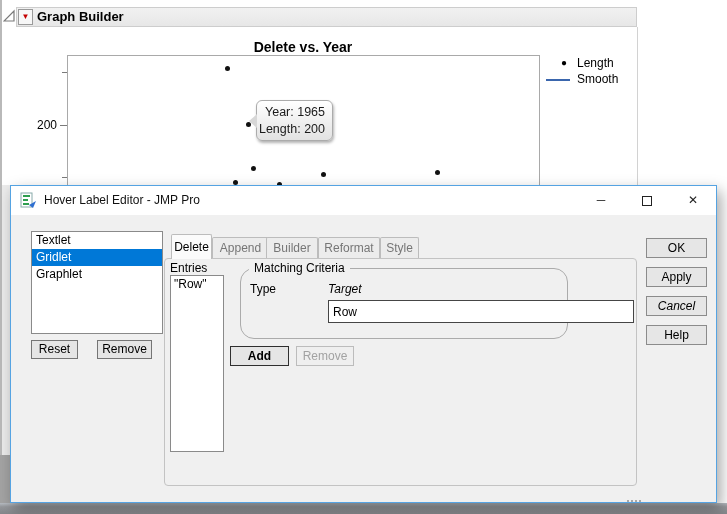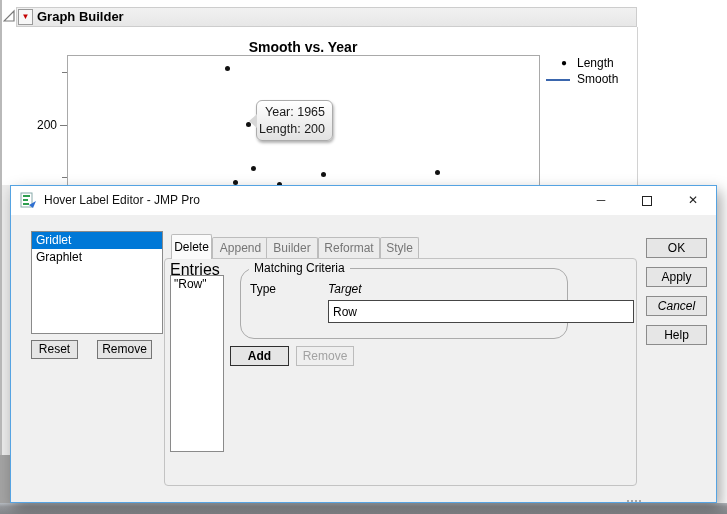--- a/index.html
+++ b/index.html
@@ -78,21 +78,21 @@
     font-size:12px; border-radius:2px 2px 0 0; cursor:pointer; z-index:2; }
   .tab.active { top:48px; height:25px; line-height:25px; background:#fbfbfb; color:#000; z-index:4; }
   .tab-delete { left:160px; width:41px; }
   .tab-append { left:201px; width:57px; }
   .tab-rename { left:255px; width:52px; }
   .tab-reformat { left:307px; width:62px; }
   .tab-style { left:369px; width:39px; }
 
   .tab-panel { left:153px; top:72px; width:473px; height:228px; background:#f0f0f0;
     border:1px solid #c3c3c3; border-radius:4px; z-index:3; }
-  .entries-label { position:absolute; left:5px; top:2px; font-size:16px; }
+  .entries-label { position:absolute; left:5px; top:2px; font-size:12px; }
   .entries-list { position:absolute; left:5px; top:16px; width:54px; height:177px; }
   .entry-row { height:16px; line-height:16px; padding:0 3px; cursor:pointer; }
 
   .group { position:absolute; left:75px; top:9px; width:328px; height:71px;
     border:1px solid #ababab; border-radius:14px; }
   .group-label { position:absolute; left:8px; top:-8px; background:#f0f0f0; padding:0 5px; font-size:12px; }
   .lbl-type { position:absolute; left:9px; top:13px; }
   .lbl-target { position:absolute; left:87px; top:13px;font-style:italic; }
   .combo { position:absolute; left:9px; top:31px; width:72px; height:24px; background:#e3e3e3;
     border:1px solid #6f6f6f; line-height:22px; padding:0 6px; cursor:pointer; }
@@ -118,21 +118,21 @@
 
 <div class="abs disclosure">
   <svg width="13" height="14" viewBox="0 0 13 14">
     <polygon points="11,2 11,12 1,12" fill="none" stroke="#7a7a7a" stroke-width="1.2"></polygon>
   </svg>
 </div>
 <div class="abs outline-band"></div>
 <div class="abs red-tri-btn">▼</div>
 <div class="abs outline-title">Graph Builder</div>
 
-<div class="abs chart-title">Smooth vs. Year</div>
+<div class="abs chart-title">Delete vs. Year</div>
 <div class="abs chart-frame"></div>
 <div class="abs panel-divider"></div>
 
 <div class="abs ytick-label">200</div>
 <div class="abs tick tick-major"></div>
 <div class="abs tick tick-min1"></div>
 <div class="abs tick tick-min2"></div>
 
 <div class="abs" id="scatter-layer">
     <div class="dot" style="left: 224.5px; top: 65.5px; background: rgb(17, 17, 17);"></div>
@@ -175,20 +175,21 @@
         <path d="M9 13 L16 9 L13 16 Z" fill="#2f6fd0"></path>
       </svg>
     </span>
     <span class="dlg-title">Hover Label Editor - JMP Pro</span>
     <span class="winbtn winbtn-min">─</span>
     <span class="winbtn winbtn-max"><span class="max-box"></span></span>
     <span class="winbtn winbtn-close">✕</span>
   </div>
 
   <div class="abs listbox type-list">
+    <div class="li">Textlet</div>
     <div class="li sel">Gridlet</div>
     <div class="li">Graphlet</div>
   </div>
   <div class="btn btn-reset">Reset</div>
   <div class="btn btn-removeL">Remove</div>
 
   <div class="tab active tab-delete">Delete</div>
   <div class="tab tab-append">Append</div>
   <div class="tab tab-rename">Builder</div>
   <div class="tab tab-reformat">Reformat</div>

